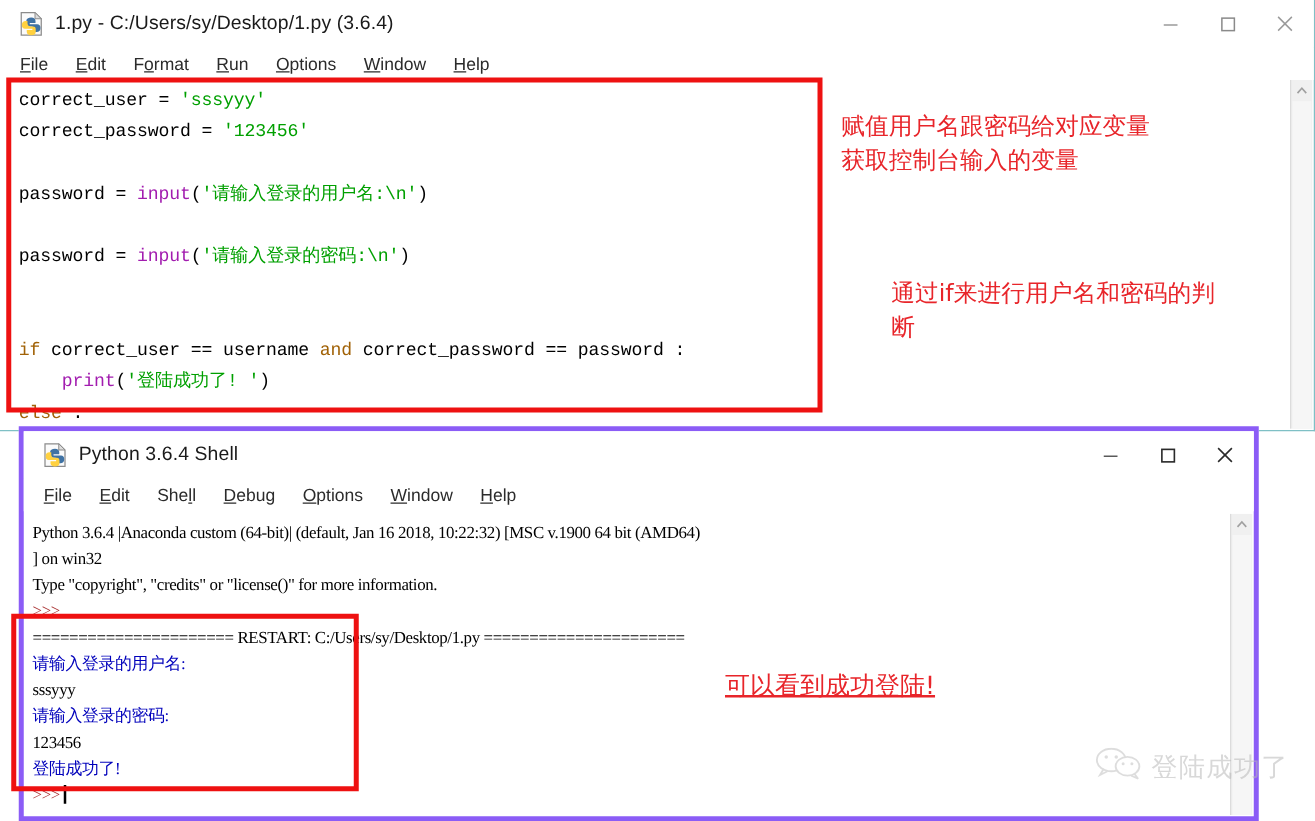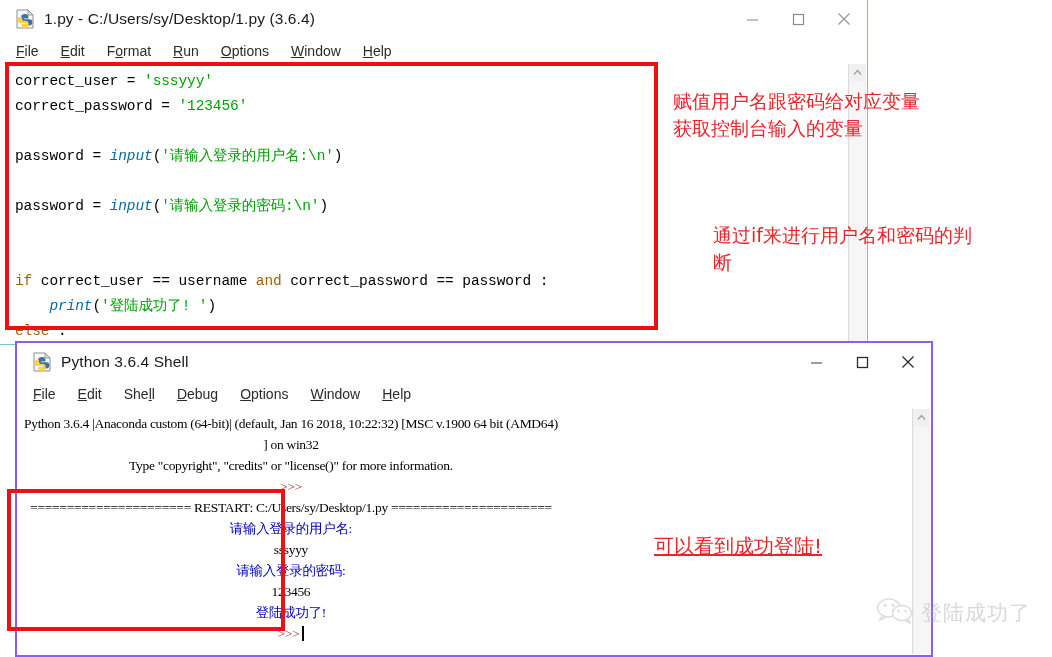--- a/index.html
+++ b/index.html
@@ -93,21 +93,21 @@
   .shell-line {
     white-space: pre;
     line-height: 21px;
     font-size: 13.5px;
     color: #000000;
     letter-spacing: -0.3px;
     font-family: Liberation Serif, serif;
   }
   .kw      { color: #a16207; }
   .str     { color: #00a000; }
-  .builtin { color: #0369a1; font-style: italic; }
+  .builtin { color: #a21caf; }
   .prompt  { color: #aa3333; }
   .shell-out { color: #0000bb; }
 
   
   .vscroll {
     position: absolute;
     top: 0;
     right: 0;
     bottom: 0;
     width: 17px;
@@ -154,21 +154,21 @@
   .watermark .wm-text {
     font-size: 21px;
     color: #b9b9b9;
     font-family: "DejaVu Sans", sans-serif;
     letter-spacing: 1px;
   }
 </style>
 </head>
 <body>
 
-<div class="window" id="editor-window" style="left:0; top:0; width:868px; height:345px; border:1px solid #7fc0c5; border-top:none; border-left:none;">
+<div class="window" id="editor-window" style="left:0; top:0; width:1052px; height:345px; border:1px solid #7fc0c5; border-top:none; border-left:none;">
 
   <div class="titlebar">
     <span class="title-icon">
       <svg width="22" height="22" viewBox="0 0 22 22">
         <path d="M3 2 h11 l5 5 v13 h-16 z" fill="#fbfbfb" stroke="#8c8c8c" stroke-width="1"></path>
         <path d="M14 2 l5 5 h-5 z" fill="#dcdcdc" stroke="#8c8c8c" stroke-width="0.8"></path>
         <path d="M7 9 c0 -2 1.6 -3 4 -3 c2.2 0 3.4 1 3.4 2.8 v1.6 h-4.6 v0.9 h6 c1.6 0 2.6 1 2.6 3 c0 2.2 -1.2 3.2 -3.2 3.2 h-1.4 v-1.8 c0 -1.6 -1 -2.6 -2.8 -2.6 h-1.6 c-1.7 0 -2.4 -1 -2.4 -2.6 z" fill="#3f72a4"></path>
         <path d="M14.6 17.6 c0 1.7 -1.5 2.6 -3.7 2.6 c-2.2 0 -3.5 -1 -3.5 -2.8 v-1.5 h4.5 v-0.9 h-5.9 c-1.6 0 -2.5 -1 -2.5 -3 c0 -2.1 1.1 -3.2 3.1 -3.2 h1.4 v1.8 c0 1.6 1.1 2.6 2.9 2.6 h1.5 c1.6 0 2.2 1 2.2 2.5 z" fill="#ffd140"></path>
       </svg>
     </span>
@@ -231,21 +231,21 @@
 
   <div class="red-box" style="left:5px; top:62px; width:653px; height:268px;"></div>
 
   <div class="annot" style="left:673px; top:88px; width:350px;">赋值用户名跟密码给对应变量
 获取控制台输入的变量</div>
 
   <div class="annot" style="left:673px; top:222px; width:350px;margin-left:40px;">通过if来进行用户名和密码的判
 断</div>
 </div>
 
-<div class="window" id="shell-window" style="left:15px; top:341px; width:918px; height:316px; border:2px solid #8b5cf6;text-align:center;">
+<div class="window" id="shell-window" style="left:15px; top:341px; width:992px; height:316px; border:4px solid #8b5cf6;">
 
   <div class="titlebar">
     <span class="title-icon">
       <svg width="22" height="22" viewBox="0 0 22 22">
         <path d="M3 2 h11 l5 5 v13 h-16 z" fill="#fbfbfb" stroke="#8c8c8c" stroke-width="1"></path>
         <path d="M14 2 l5 5 h-5 z" fill="#dcdcdc" stroke="#8c8c8c" stroke-width="0.8"></path>
         <path d="M7 9 c0 -2 1.6 -3 4 -3 c2.2 0 3.4 1 3.4 2.8 v1.6 h-4.6 v0.9 h6 c1.6 0 2.6 1 2.6 3 c0 2.2 -1.2 3.2 -3.2 3.2 h-1.4 v-1.8 c0 -1.6 -1 -2.6 -2.8 -2.6 h-1.6 c-1.7 0 -2.4 -1 -2.4 -2.6 z" fill="#3f72a4"></path>
         <path d="M14.6 17.6 c0 1.7 -1.5 2.6 -3.7 2.6 c-2.2 0 -3.5 -1 -3.5 -2.8 v-1.5 h4.5 v-0.9 h-5.9 c-1.6 0 -2.5 -1 -2.5 -3 c0 -2.1 1.1 -3.2 3.1 -3.2 h1.4 v1.8 c0 1.6 1.1 2.6 2.9 2.6 h1.5 c1.6 0 2.2 1 2.2 2.5 z" fill="#ffd140"></path>
       </svg>
     </span>

